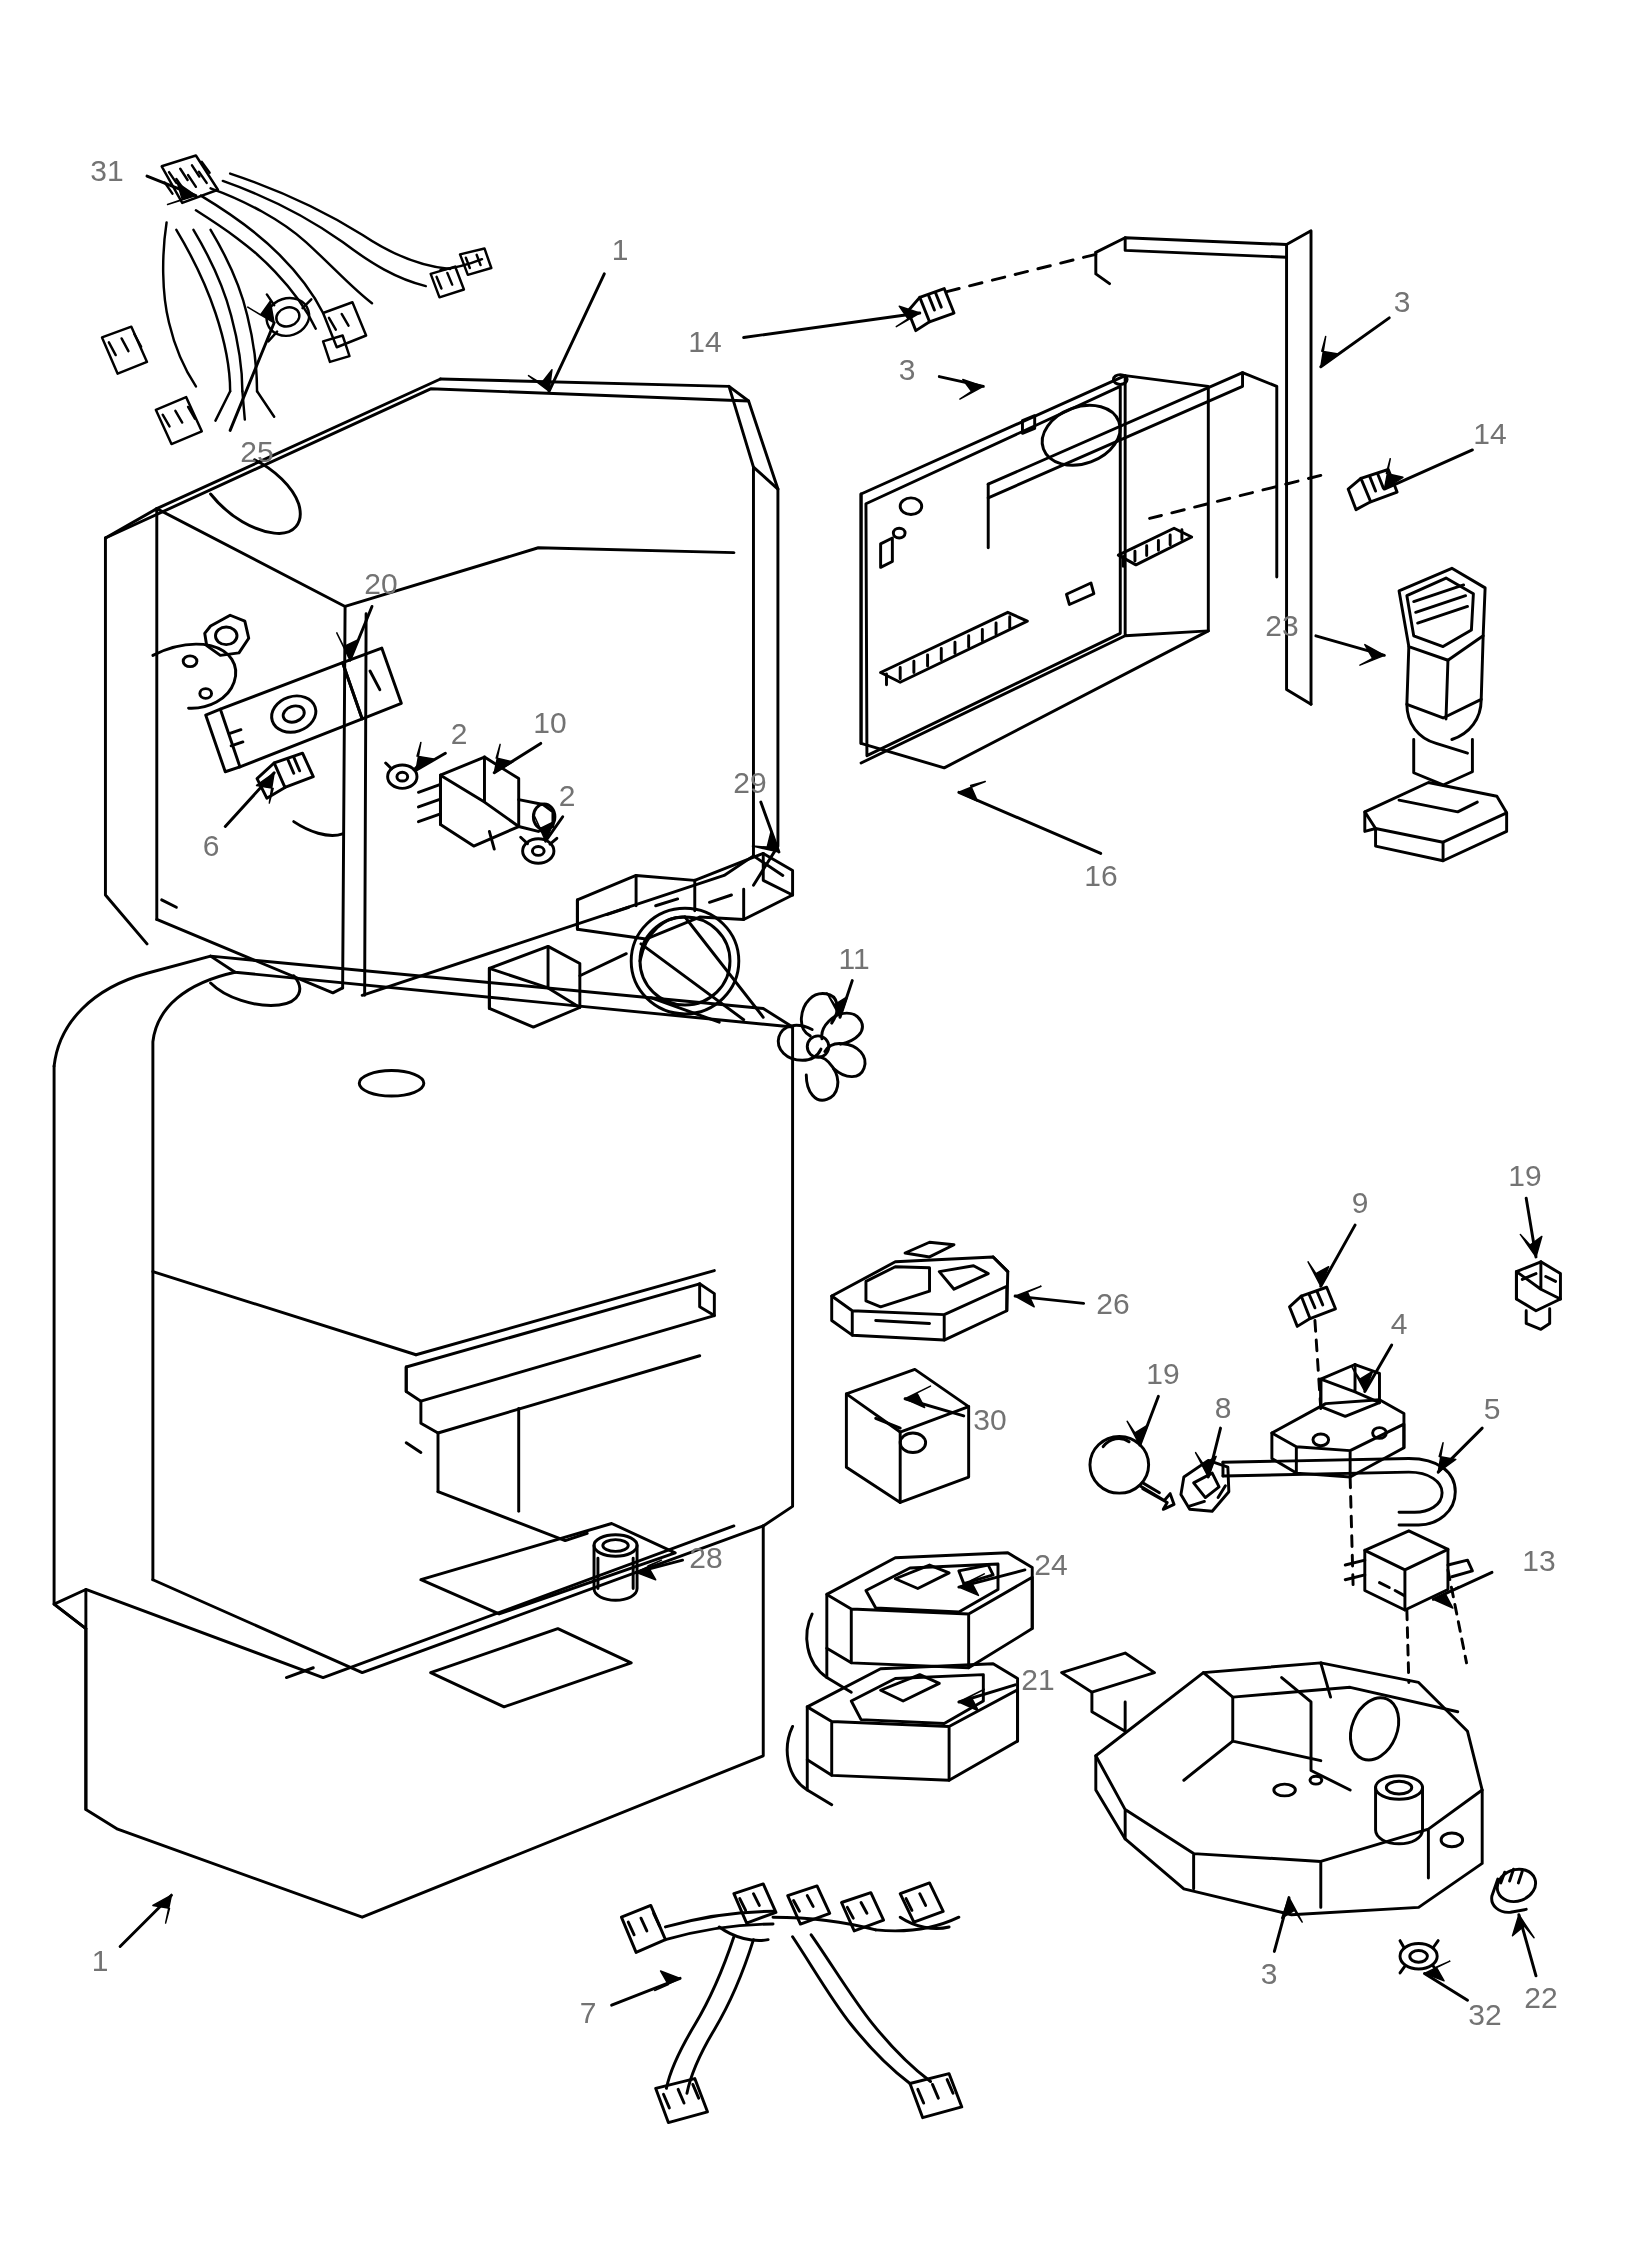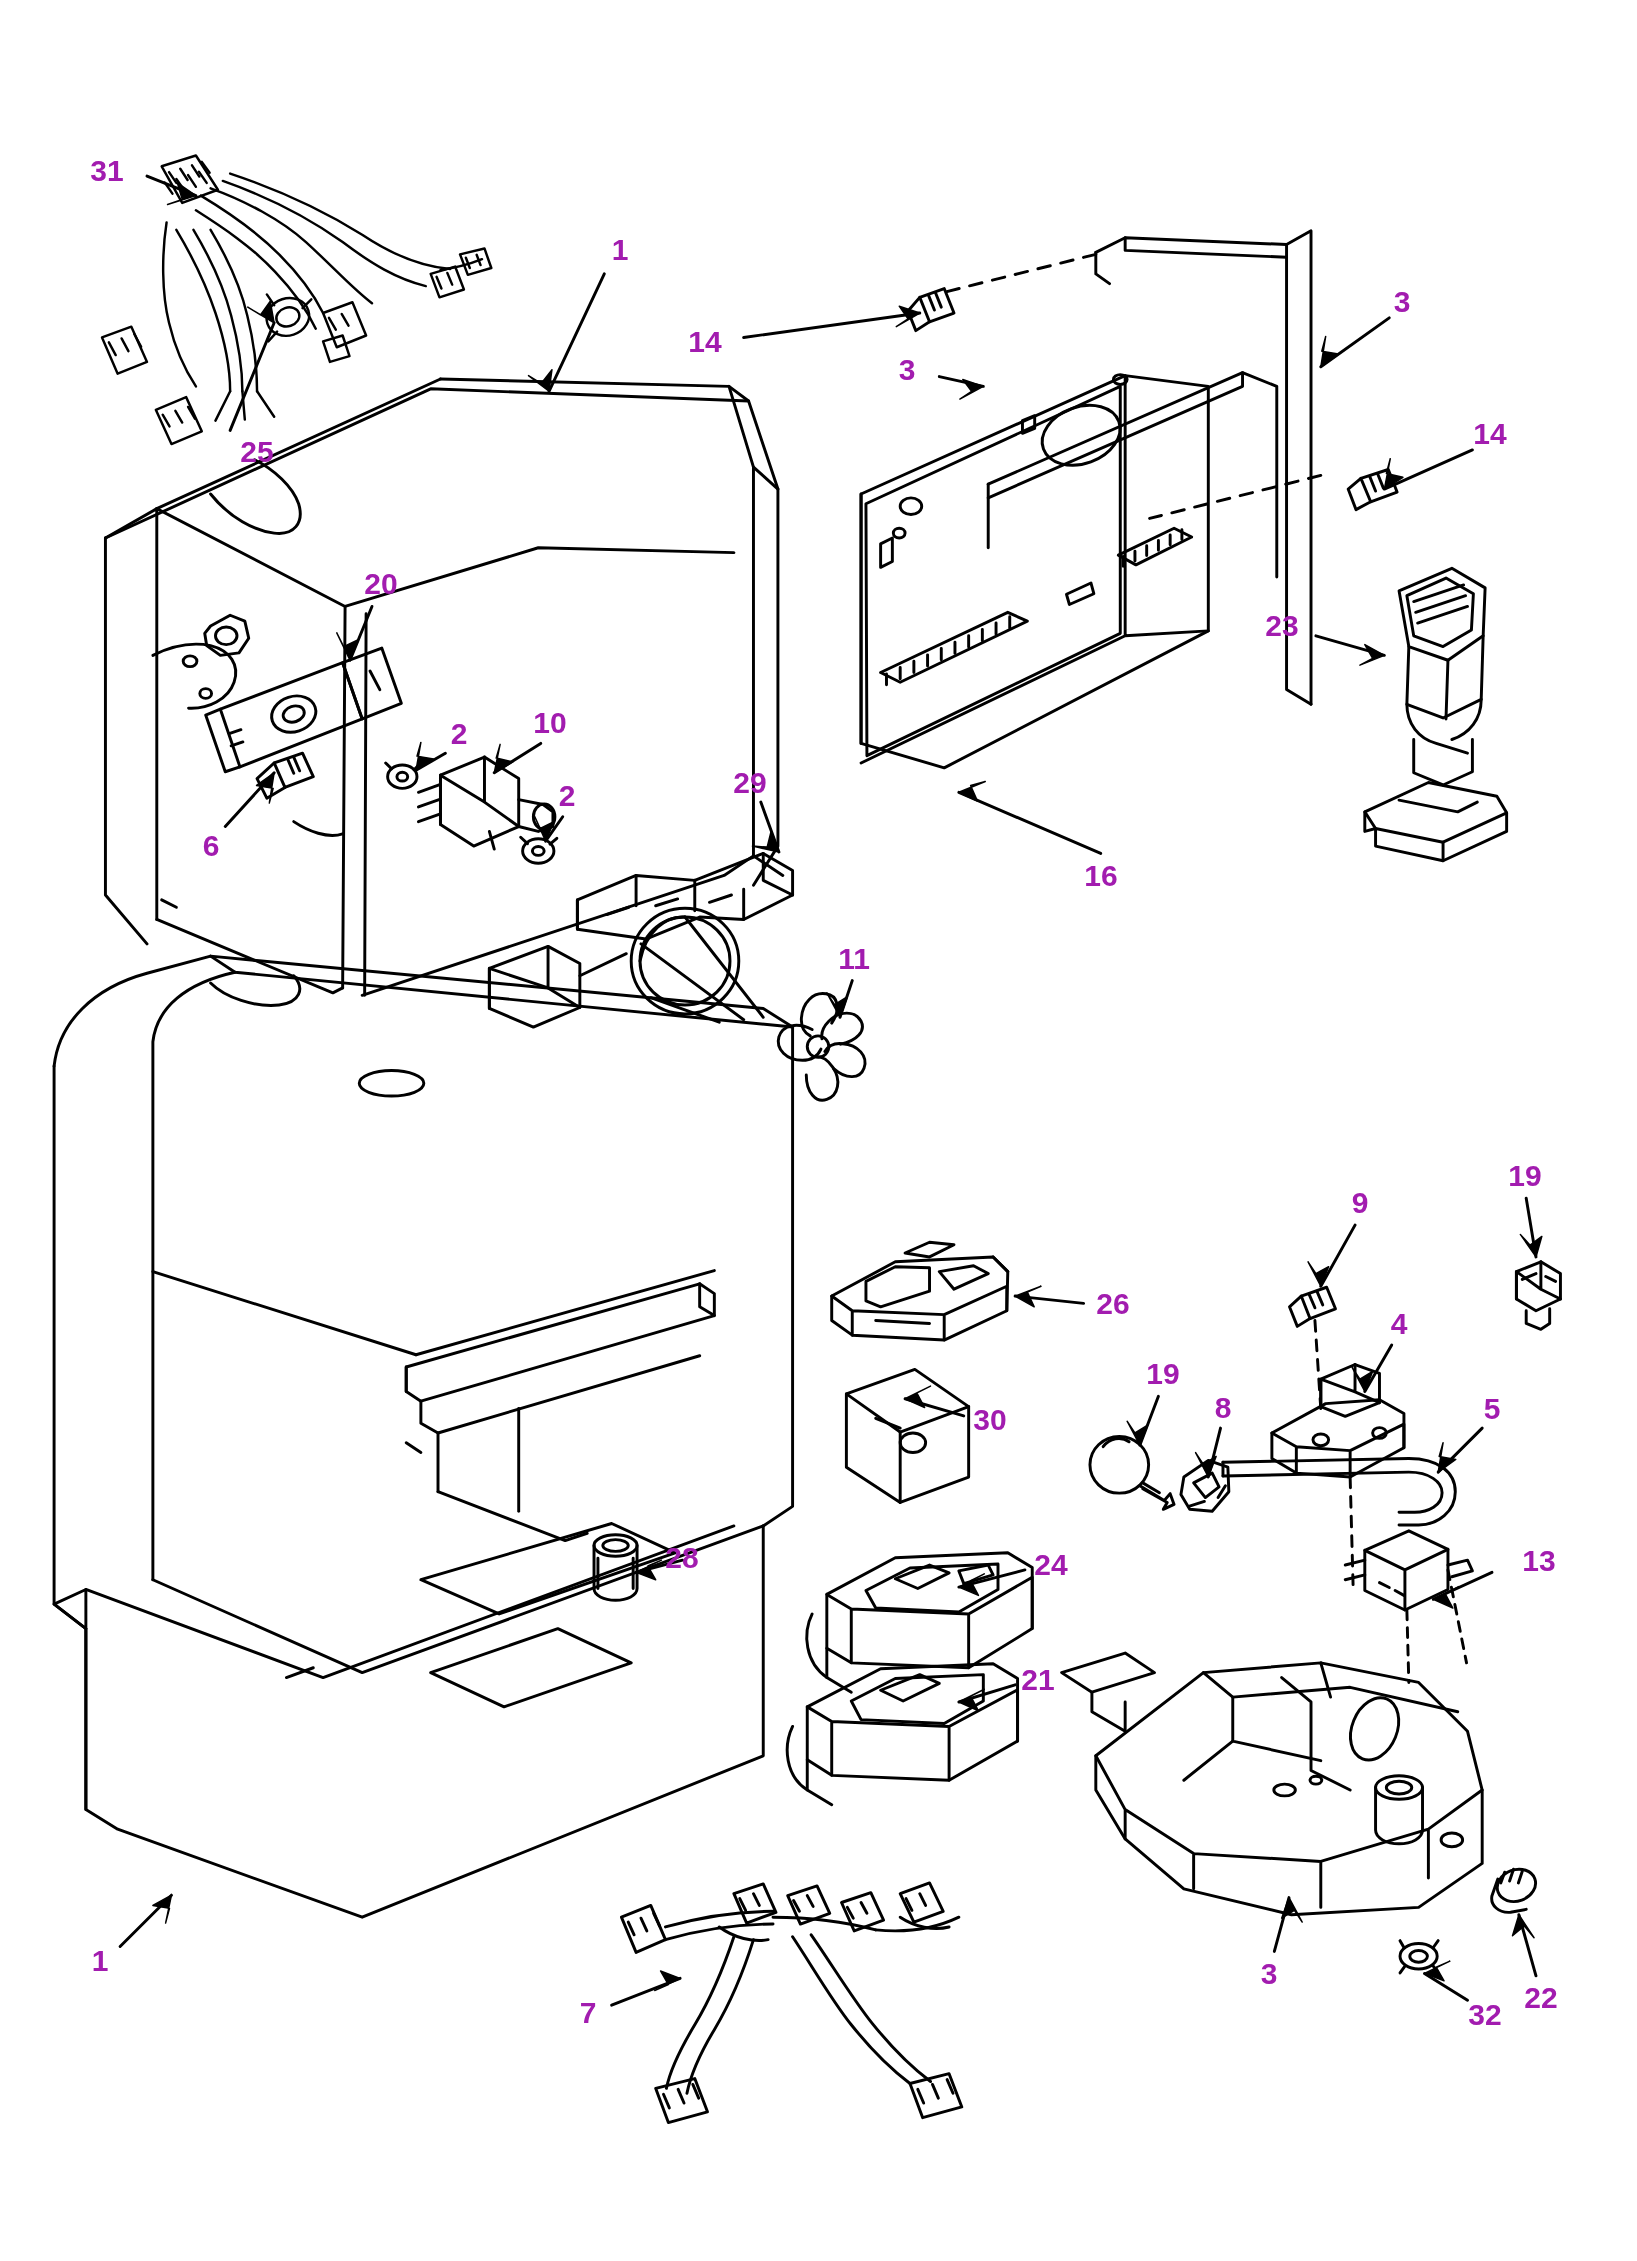--- a/index.html
+++ b/index.html
@@ -21,22 +21,22 @@
     position: absolute;
     left: 0;
     top: 0;
     width: 1638px;
     height: 2261px;
   }
   .callout {
     position: absolute;
     font-family: "Liberation Sans", sans-serif;
     font-size: 30px;
-    font-weight: 700;
-    color: #a21caf;
+    font-weight: 400;
+    color: #737373;
     line-height: 1;
     white-space: nowrap;
     transform: translate(-50%, -50%);
     user-select: none;
   }
 </style>
 </head>
 <body>
 
 <div id="page">
@@ -513,21 +513,21 @@
   <div class="callout" style="left:1101px; top:876px;">16</div>
   <div class="callout" style="left:854px; top:959px;">11</div>
   <div class="callout" style="left:1360px; top:1203px;">9</div>
   <div class="callout" style="left:1525px; top:1176px;">19</div>
   <div class="callout" style="left:1113px; top:1304px;">26</div>
   <div class="callout" style="left:1399px; top:1324px;">4</div>
   <div class="callout" style="left:1163px; top:1374px;">19</div>
   <div class="callout" style="left:1223px; top:1408px;">8</div>
   <div class="callout" style="left:1492px; top:1409px;">5</div>
   <div class="callout" style="left:990px; top:1420px;">30</div>
-  <div class="callout" style="left:682px; top:1558px;">28</div>
+  <div class="callout" style="left:706px; top:1558px;">28</div>
   <div class="callout" style="left:1511px; top:1561px;margin-left:28px;">13</div>
   <div class="callout" style="left:1051px; top:1565px;">24</div>
   <div class="callout" style="left:1038px; top:1680px;">21</div>
   <div class="callout" style="left:100px; top:1961px;">1</div>
   <div class="callout" style="left:1269px; top:1974px;">3</div>
   <div class="callout" style="left:1541px; top:1998px;">22</div>
   <div class="callout" style="left:1485px; top:2015px;">32</div>
   <div class="callout" style="left:588px; top:2013px;">7</div>
 
 </div>

